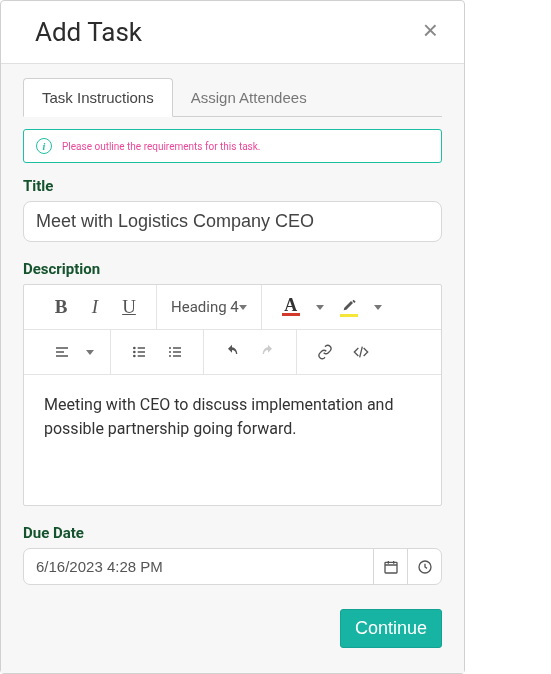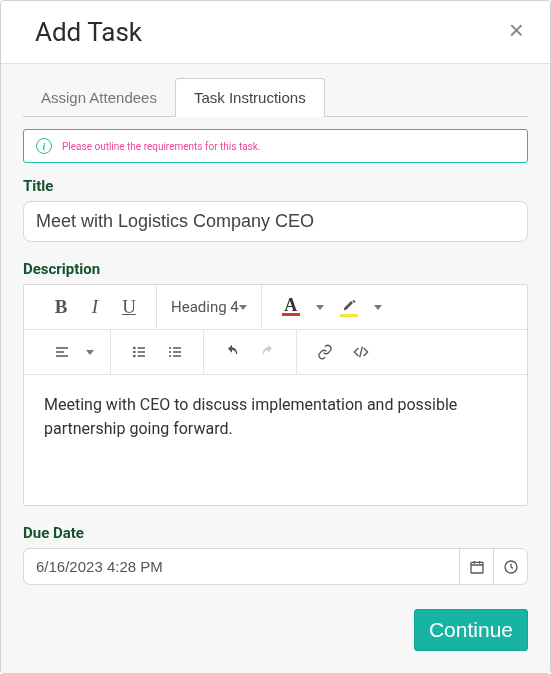--- a/index.html
+++ b/index.html
@@ -4,21 +4,21 @@
 <style>
   * { box-sizing: border-box; margin: 0; padding: 0; }
   body {
     font-family: -apple-system, BlinkMacSystemFont, "Segoe UI", Roboto, Arial, sans-serif;
     background: #fff;
     width: 551px;
     height: 674px;
     overflow: hidden;
   }
   .modal {
-    width: 551px;
+    width: 465px;
     height: 674px;
     border: 1px solid #d0d0d0;
     border-radius: 4px;
     background: #fff;
     display: flex;
     flex-direction: column;
   }
   .modal-header {
     display: flex;
     justify-content: space-between;
@@ -215,38 +215,38 @@
     display: flex;
     justify-content: flex-end;
     padding-top: 14px;
   }
   .continue-btn {
     background: #17b3a3;
     color: #fff;
     border: 1px solid #13a293;
     border-radius: 3px;
     padding: 8px 14px;
-    font-size: 21px;
+    font-size: 18px;
     cursor: pointer;
   }
 </style>
 </head>
 <body>
 
 <div class="modal">
   <div class="modal-header">
     <div class="modal-title">Add Task</div>
     <button class="close-btn">×</button>
   </div>
 
   <div class="modal-body">
 
     <div class="tabs">
+      <button class="tab active">Task Instructions</button>
       <button class="tab">Assign Attendees</button>
-      <button class="tab active">Task Instructions</button>
     </div>
 
     <div class="info-banner">
       <span class="info-icon">i</span>
       <span class="info-text">Please outline the requirements for this task.</span>
     </div>
 
     <div class="field">
       <label class="field-label">Title</label>
       <input class="text-input" type="text" value="Meet with Logistics Company CEO" style="">

